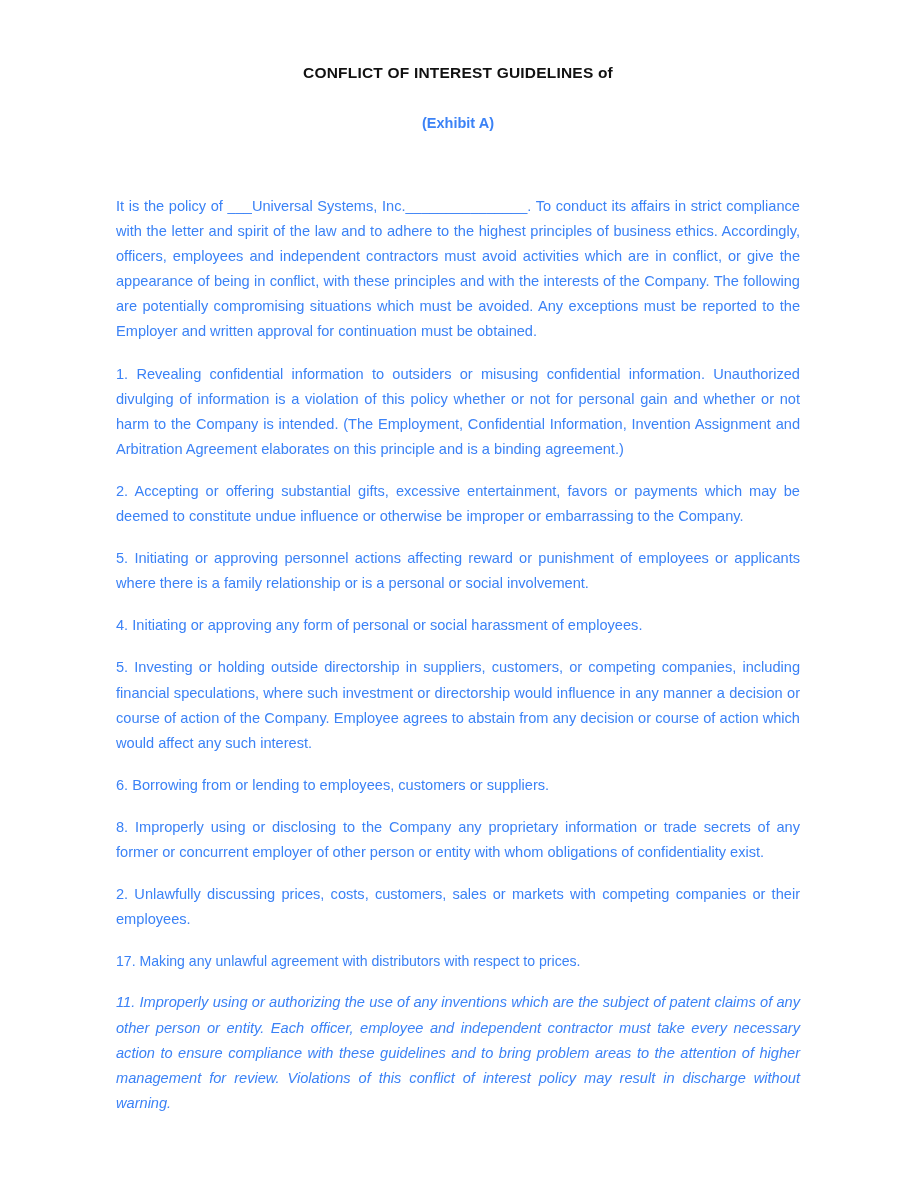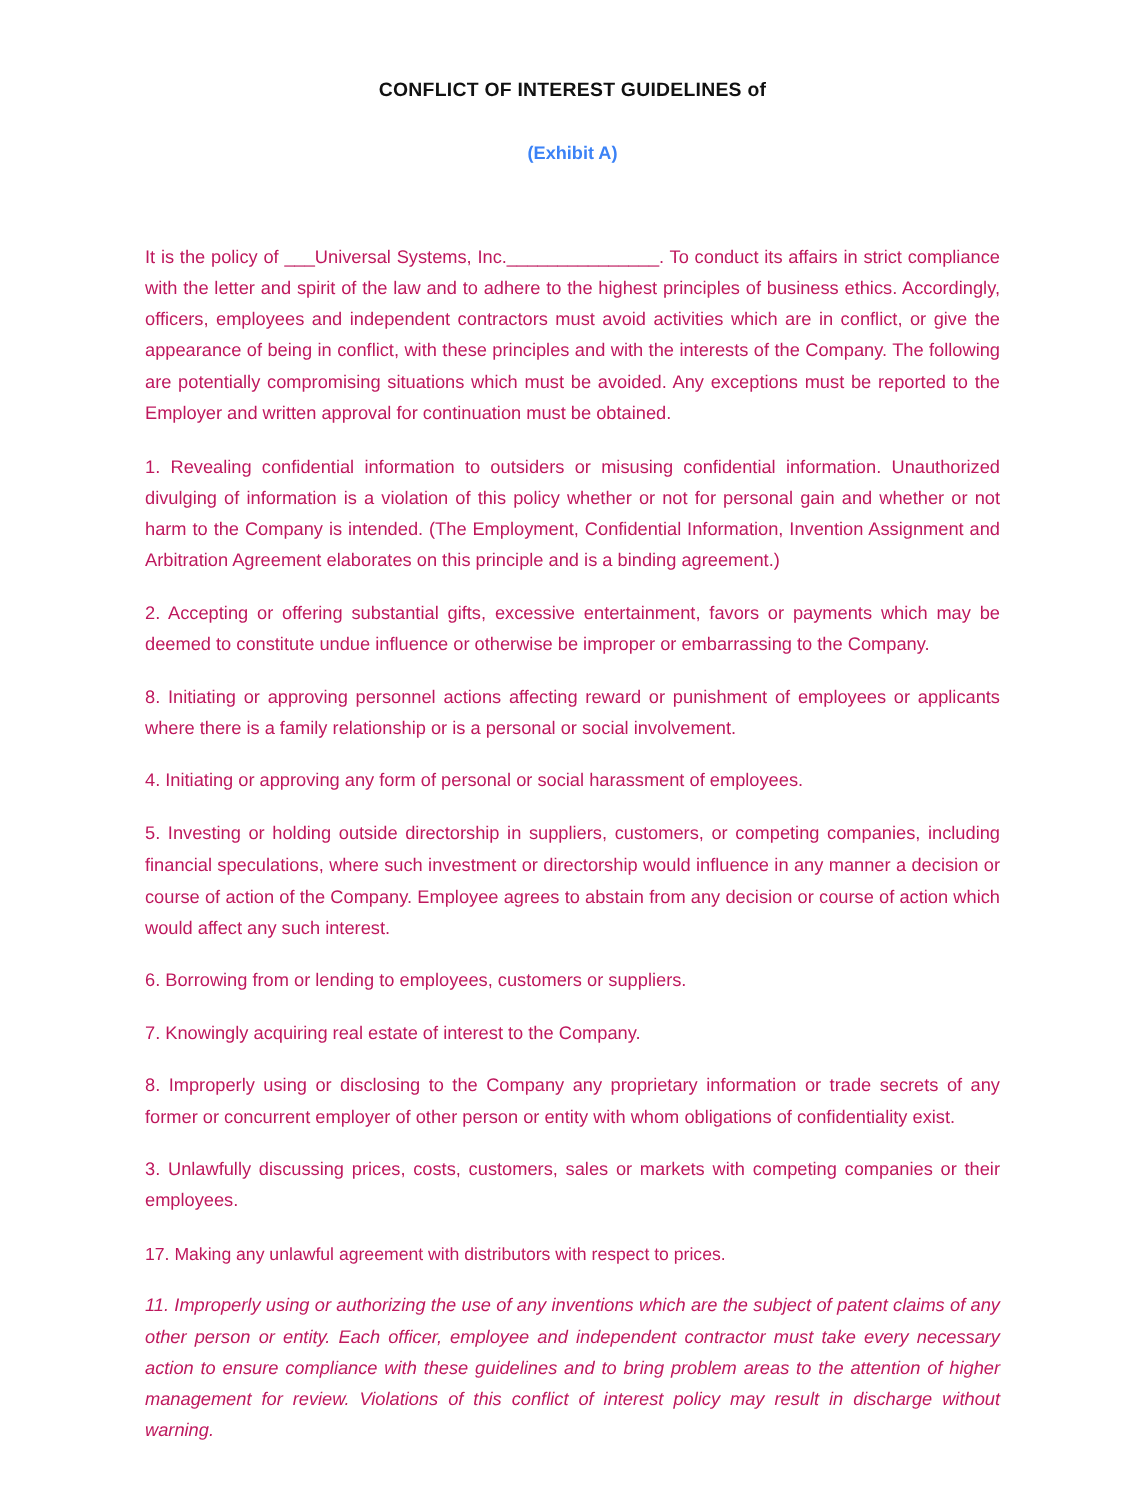--- a/index.html
+++ b/index.html
@@ -39,21 +39,21 @@
   }
   .body-block {
     margin-top: 63px;
   }
   .para {
     text-align: justify;
     text-justify: inter-word;
     font-size: 14.6px;
     line-height: 1.72;
     margin: 0 0 17px 0;
-    color: #be185d;
+    color: #3b82f6;
   }
   .para:last-child {
     margin-bottom: 0;
     font-style: italic;
   }
   .para.small {
     font-size: 14.1px;
   }
 </style>
 </head>
@@ -61,24 +61,23 @@
 
 <div class="page">
 
   <h1 class="doc-title">CONFLICT OF INTEREST GUIDELINES of</h1>
   <h2 class="doc-subtitle">(Exhibit A)</h2>
 
   <div class="body-block">
     <p class="para">It is the policy of ___Universal Systems, Inc._______________. To conduct its affairs in strict compliance with the letter and spirit of the law and to adhere to the highest principles of business ethics. Accordingly, officers, employees and independent contractors must avoid activities which are in conflict, or give the appearance of being in conflict, with these principles and with the interests of the Company. The following are potentially compromising situations which must be avoided. Any exceptions must be reported to the Employer and written approval for continuation must be obtained.</p>
     <p class="para">1. Revealing confidential information to outsiders or misusing confidential information. Unauthorized divulging of information is a violation of this policy whether or not for personal gain and whether or not harm to the Company is intended. (The Employment, Confidential Information, Invention Assignment and Arbitration Agreement elaborates on this principle and is a binding agreement.)</p>
     <p class="para">2. Accepting or offering substantial gifts, excessive entertainment, favors or payments which may be deemed to constitute undue influence or otherwise be improper or embarrassing to the Company.</p>
-    <p class="para">8. Initiating or approving personnel actions affecting reward or punishment of employees or applicants where there is a family relationship or is a personal or social involvement.</p>
+    <p class="para">5. Initiating or approving personnel actions affecting reward or punishment of employees or applicants where there is a family relationship or is a personal or social involvement.</p>
     <p class="para">4. Initiating or approving any form of personal or social harassment of employees.</p>
     <p class="para">5. Investing or holding outside directorship in suppliers, customers, or competing companies, including financial speculations, where such investment or directorship would influence in any manner a decision or course of action of the Company. Employee agrees to abstain from any decision or course of action which would affect any such interest.</p>
     <p class="para">6. Borrowing from or lending to employees, customers or suppliers.</p>
-    <p class="para">7. Knowingly acquiring real estate of interest to the Company.</p>
     <p class="para">8. Improperly using or disclosing to the Company any proprietary information or trade secrets of any former or concurrent employer of other person or entity with whom obligations of confidentiality exist.</p>
-    <p class="para">3. Unlawfully discussing prices, costs, customers, sales or markets with competing companies or their employees.</p>
+    <p class="para">2. Unlawfully discussing prices, costs, customers, sales or markets with competing companies or their employees.</p>
     <p class="para small">17. Making any unlawful agreement with distributors with respect to prices.</p>
     <p class="para">11. Improperly using or authorizing the use of any inventions which are the subject of patent claims of any other person or entity. Each officer, employee and independent contractor must take every necessary action to ensure compliance with these guidelines and to bring problem areas to the attention of higher management for review. Violations of this conflict of interest policy may result in discharge without warning.</p>
   </div>
 
 </div>
 
 </body></html>

